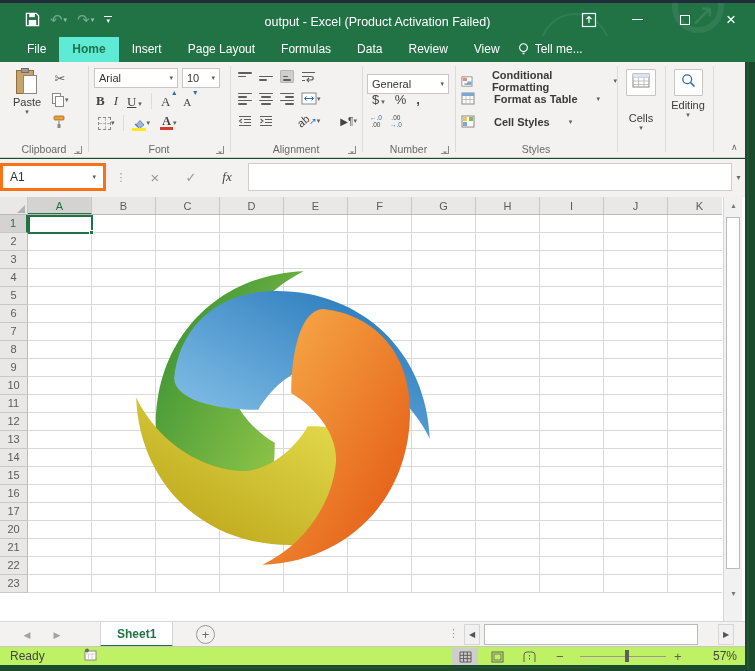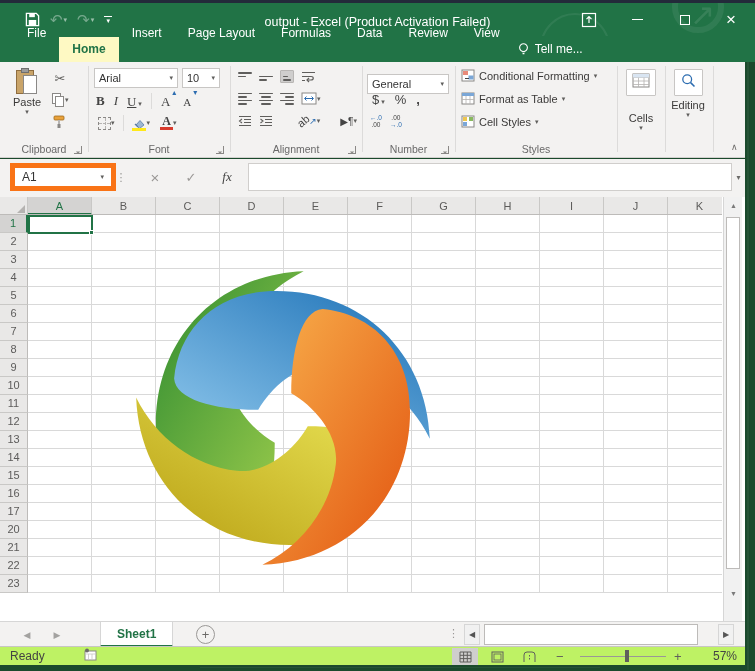--- a/index.html
+++ b/index.html
@@ -20,47 +20,47 @@
   .qat-btn { display:flex; align-items:center; justify-content:center; height:26px; padding:0 5px; color:#fff; font-size:15px; }
   .qat-btn.dim { color:rgba(255,255,255,0.38); }
   .mini-caret { font-size:7px; color:rgba(255,255,255,0.55); margin-left:1px; }
   #title-text { left:150px; top:3px; width:455px; height:33px; line-height:33px; text-align:center; color:#fff; font-size:12.5px; z-index:31; }
   .winctl { position:absolute; top:0; width:34px; height:33px; display:flex; align-items:center; justify-content:center; color:#fff; }
   .winctl svg { display:block; }
 
   
   #tabrow { left:0; top:36px; width:755px; height:26px; background:#217346; z-index:30; display:flex; align-items:flex-end; }
   .rtab { padding:5px 13px 6px 13px; color:#fff; font-size:12px; cursor:default; }
-  .rtab.active { background:#fef9c3; color:#217346; font-weight:bold;margin-top:16px; }
+  .rtab.active { background:#5eead4; color:#217346; font-weight:bold; }
   #tellme { display:flex; align-items:center; color:#fff; font-size:12px; padding:5px 8px 6px 4px; }
   #share-zone { position:absolute; right:10px; top:36px; height:26px; display:flex; align-items:center; background:rgba(0,0,0,0.12); padding:0 14px; color:#fff; font-size:12px; }
 
   
   #ribbon { left:0; top:62px; width:745px; height:96px; background:#f3f2f1; border-bottom:1px solid #d2d0ce; z-index:20; }
   .gsep { position:absolute; top:4px; width:1px; height:86px; background:#dcdbda; }
   .glabel { position:absolute; bottom:3px; font-size:10.5px; color:#696969; width:100%; text-align:center; }
   .dlg { position:absolute; bottom:4px; width:8px; height:8px; border-right:1px solid #8a8886; border-bottom:1px solid #8a8886; }
   .dlg::after { content:""; position:absolute; right:1px; bottom:1px; width:0; height:0; border-left:3px solid transparent; border-top:3px solid transparent; border-right:3px solid #8a8886; transform:rotate(45deg); }
   .rbtn-lbl { font-size:11px; color:#3b3a39; }
   .caret { font-size:7px; color:#5f5e5c; }
   .combo { background:#fff; border:1px solid #c8c6c4; display:flex; align-items:center; font-size:11px; color:#333; padding:0 4px; }
   .combo .caret { margin-left:auto; }
   .fmt-letter { font-family:"Liberation Serif","DejaVu Serif",serif; color:#444; }
   .lic { display:flex; flex-direction:column; justify-content:center; gap:2px; width:14px; height:13px; }
   .lic i { height:1.5px; background:#5f5e5c; border-radius:1px; display:block; }
   .selbox { background:#cfcecd; border:1px solid #b8b6b4; border-radius:1px; }
   .ic16 { width:16px; height:16px; display:flex; align-items:center; justify-content:center; }
   .bigbtn { position:absolute; display:flex; flex-direction:column; align-items:center; }
-  .styles-row { position:absolute; display:flex; align-items:center; gap:4px; font-size:11px; color:#3b3a39; }
+  .styles-row { position:absolute; display:flex; align-items:center; gap:19px; font-size:11px; color:#3b3a39;font-weight:bold; }
   .two-line { font-size:6.5px; line-height:7px; color:#444; text-align:center; }
   .two-line b { color:#2b6cb0; font-weight:normal; }
 
   
   #fmlrow { left:0; top:159px; width:745px; height:38px; background:#f3f2f1; z-index:20; }
-  #namebox { left:10px; top:4px; width:106px; height:28px; background:#fff; border:5px solid #f97316; display:flex; align-items:center; padding:0 7px; font-size:12px; color:#333; }
+  #namebox { left:0; top:4px; width:106px; height:28px; background:#fff; border:3px solid #f97316; display:flex; align-items:center; padding:0 7px; font-size:12px; color:#333; }
   #fml-input { left:248px; top:4px; width:484px; height:28px; background:#fff; border:1px solid #d0cecc; }
   .fml-ic { position:absolute; top:4px; height:28px; width:30px; display:flex; align-items:center; justify-content:center; color:#9a9896; font-size:13px; }
 
   
   #sheet { left:0; top:197px; width:745px; height:424px; background:#fff; z-index:10; overflow:hidden; }
   #colheads { position:absolute; left:0; top:0; width:722px; height:18px; display:flex; background:#e9e8e7; border-bottom:1px solid #bdbbb9; overflow:hidden; }
   #corner { width:28px; height:18px; background:#e9e8e7; border-right:1px solid #c9c8c6; position:relative; flex:none; }
   #corner::after { content:""; position:absolute; right:2px; bottom:2px; border-left:8px solid transparent; border-bottom:8px solid #b5b3b1; }
   .colh { width:64px; height:18px; flex:none; text-align:center; line-height:18px; font-size:11px; color:#5c5b5a; border-right:1px solid #c9c8c6; }
   .colh.sel { background:#d4d3d2; border-bottom:2px solid #217346; color:#217346; }

